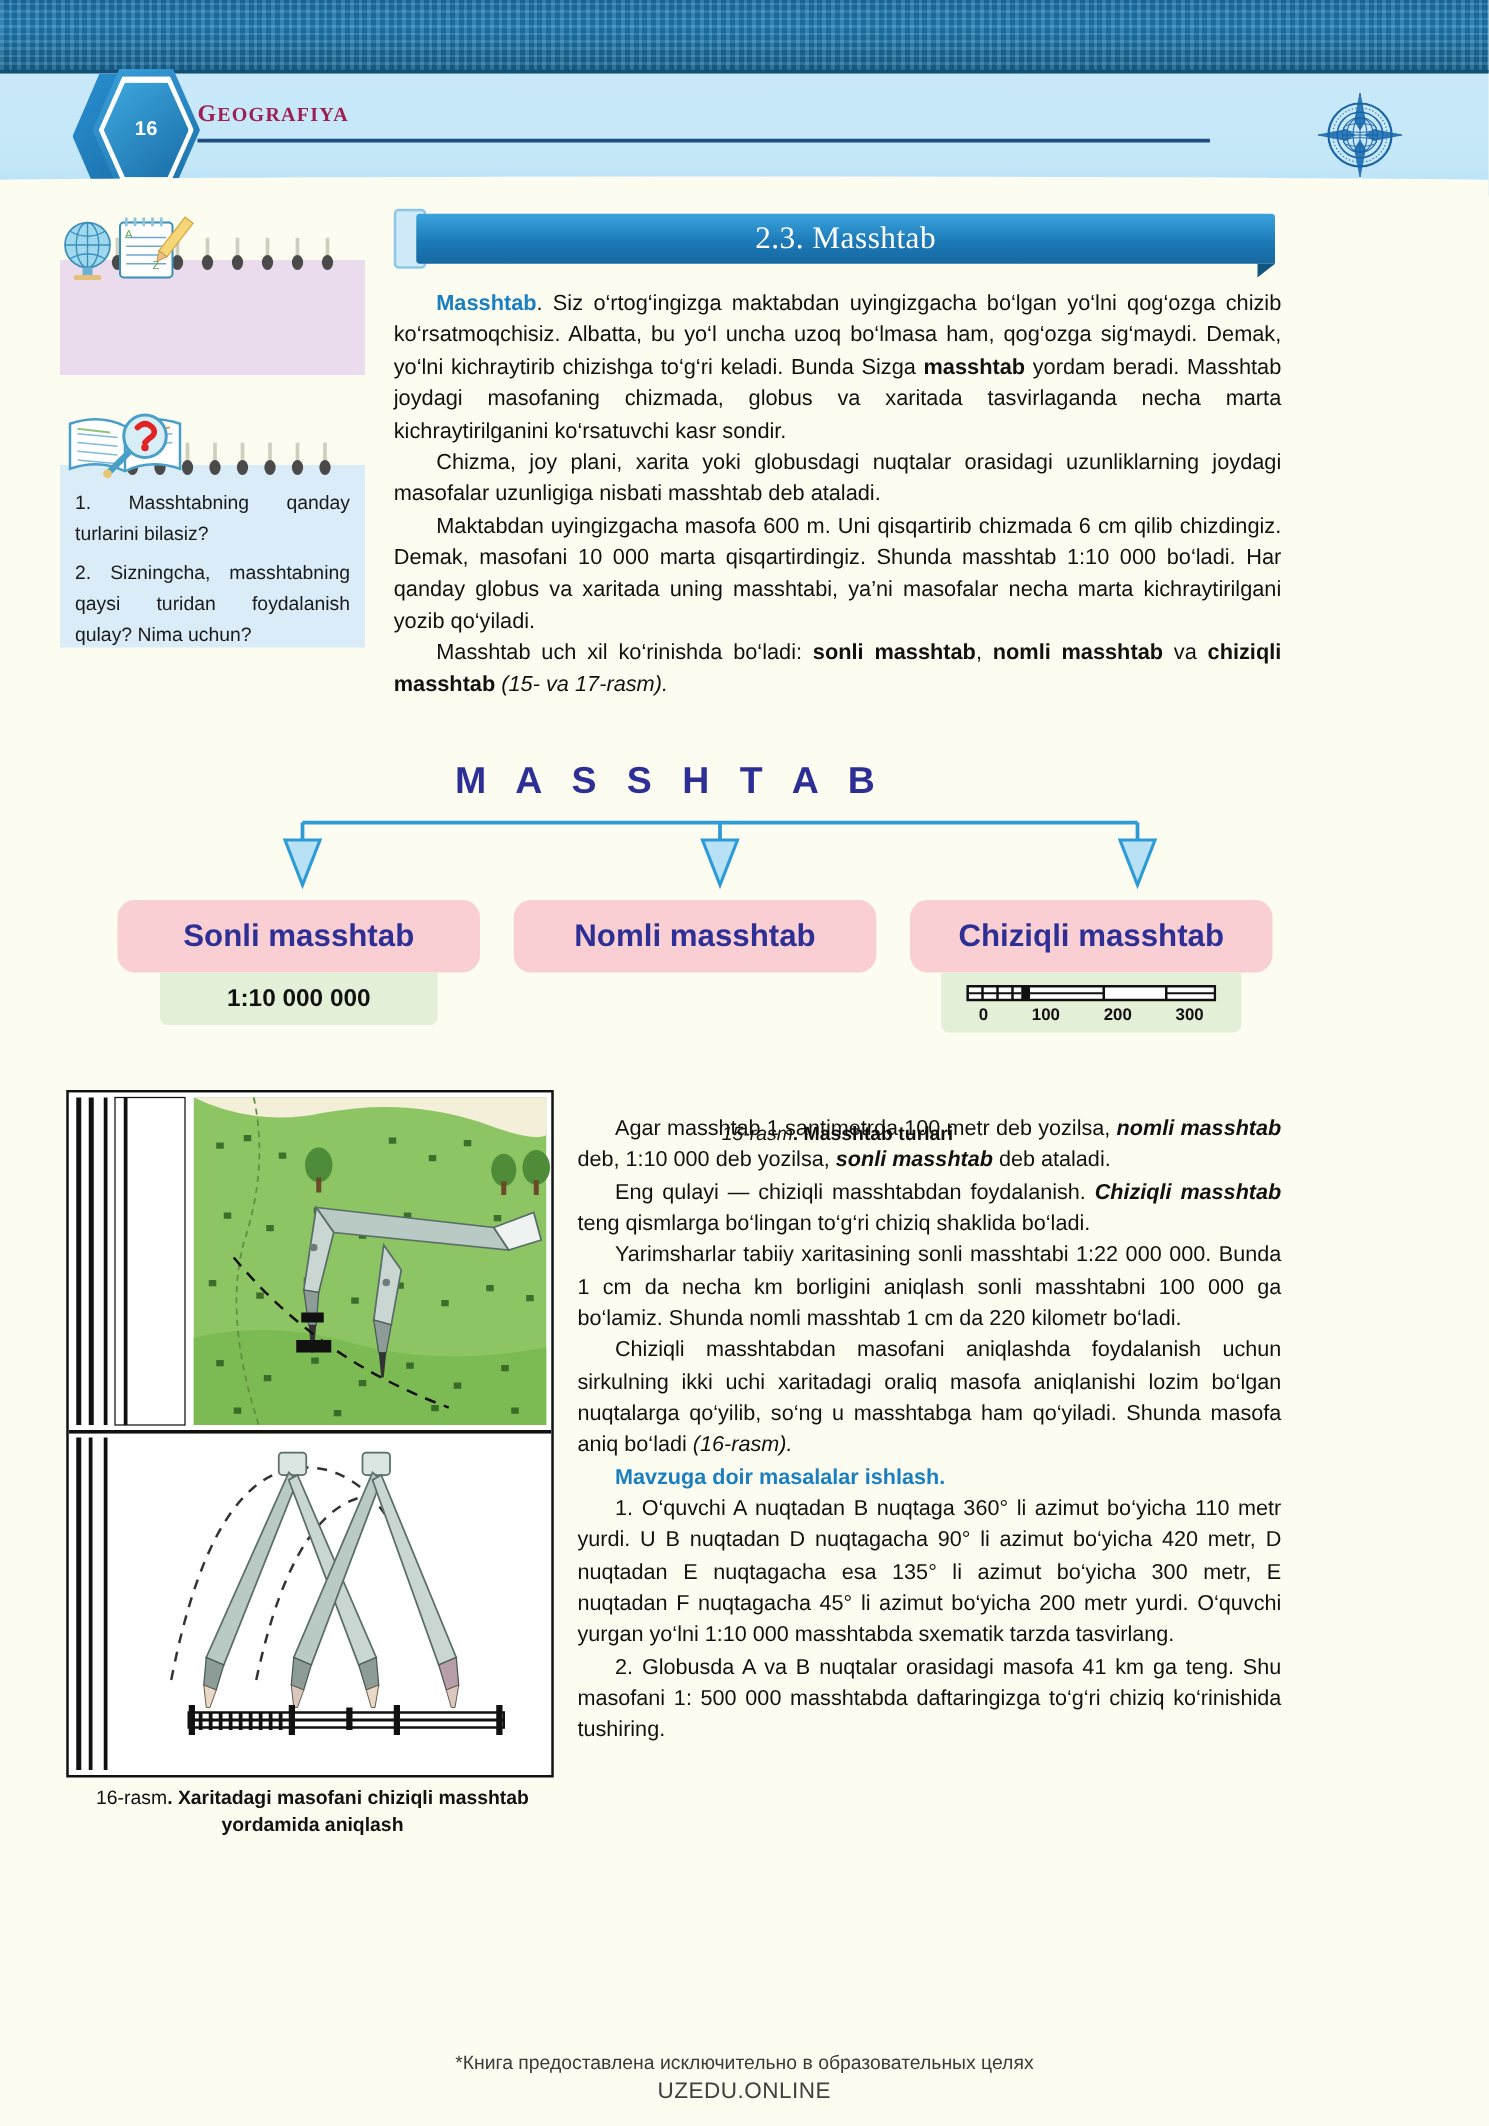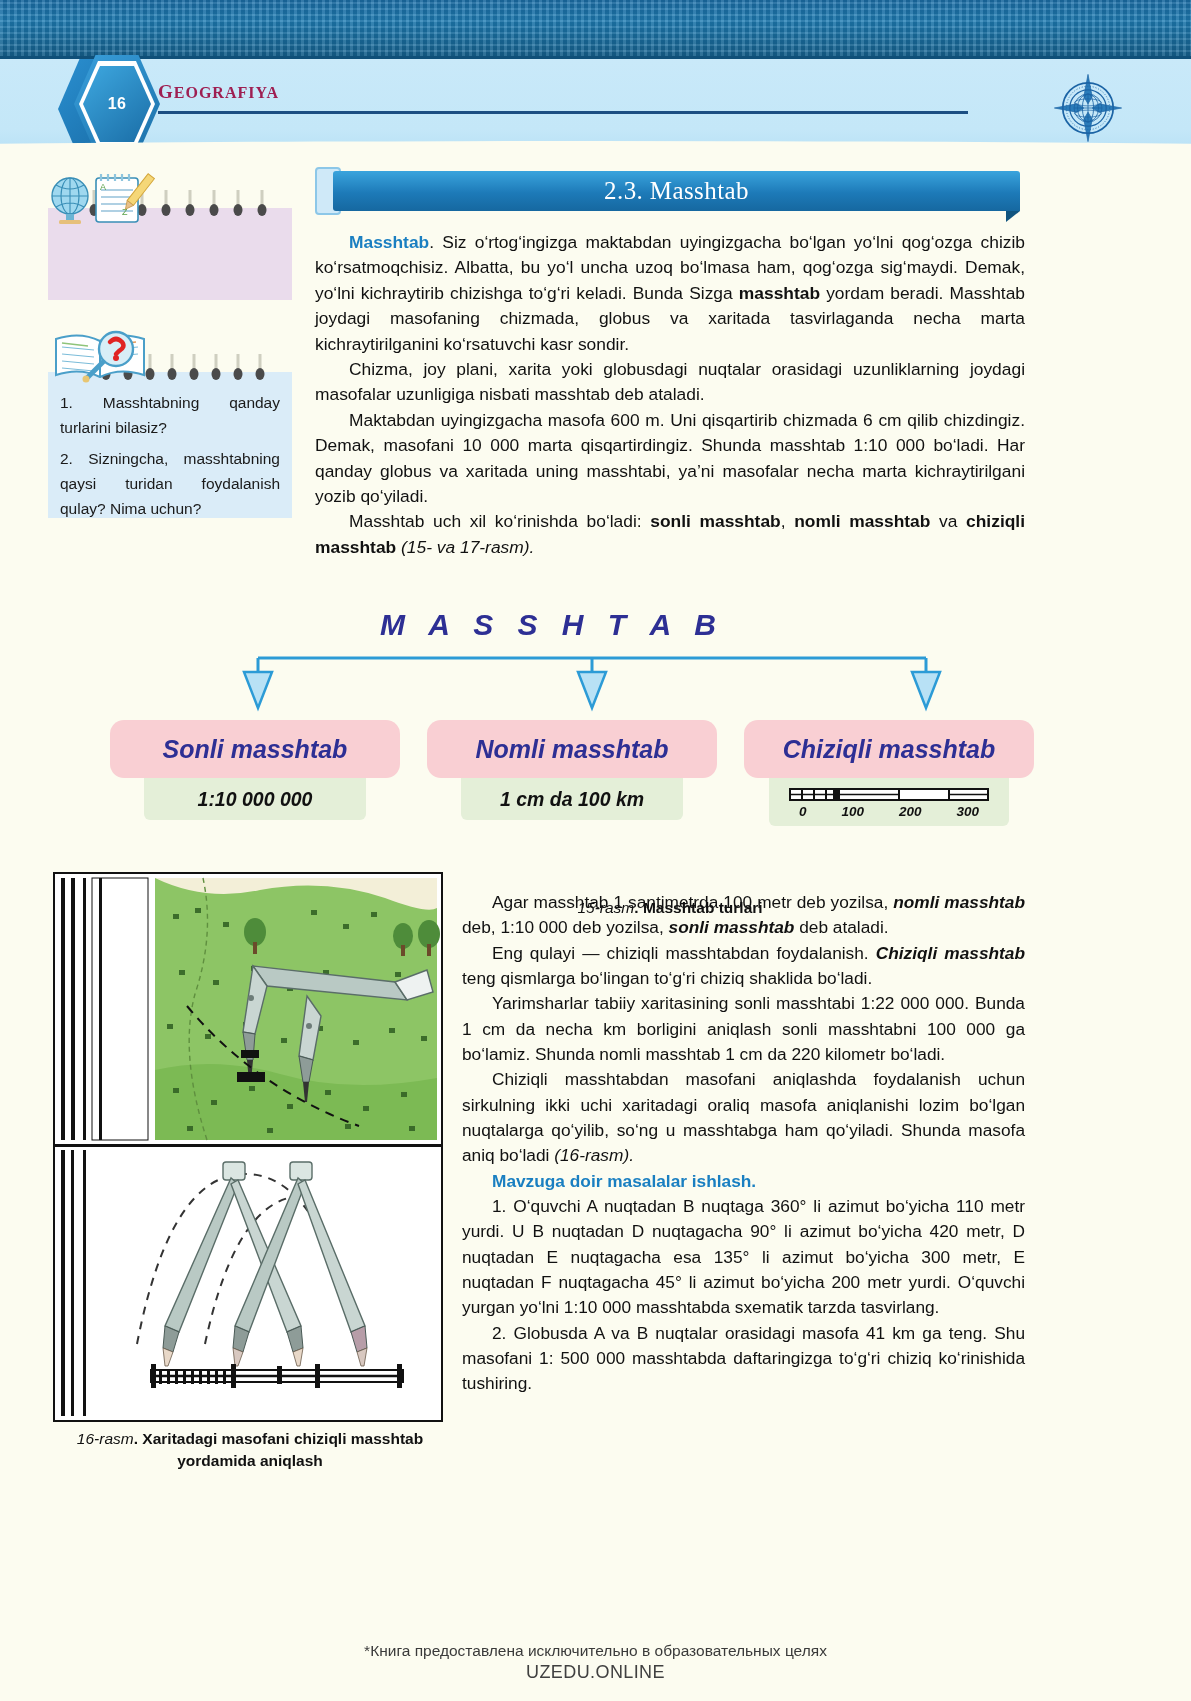--- a/index.html
+++ b/index.html
@@ -140,21 +140,21 @@
     text-align:justify; text-justify:inter-word;
     text-indent:34px; margin-bottom:0px;
     font-family:"Liberation Sans", sans-serif;
   }
   .kw-blue { color:#1a7fc1; font-weight:700; }
   .bold { font-weight:700; }
   .ital { font-style:italic; }
   .bi { font-weight:700; font-style:italic; }
 
   
-  .diagram { position:absolute; left:52px; top:600px; width:1000px; height:250px;font-style:italic; }
+  .diagram { position:absolute; left:36px; top:600px; width:1000px; height:250px; }
   .diagram-title {
     position:absolute; left:0; top:8px; width:1000px; text-align:center;
     font-size:30px; font-weight:700; color:#2d2f94; letter-spacing:8px;
   }
   .connector { position:absolute; left:120px; top:48px; width:840px; height:72px; }
 
   .node { position:absolute; top:120px; }
   .node-label {
     background:#f9cfd3; border-radius:14px;
     display:flex; align-items:center; justify-content:center;
@@ -187,21 +187,21 @@
 
   
   .fig16 {
     position:absolute; left:53px; top:872px; width:390px; height:550px;
     border:2px solid #111; background:#fff; overflow:hidden;
   }
   #cap16 {
     left:50px; top:1428px; width:400px; line-height:1.4;
     font-size:15.5px; font-weight:700;
   }
-  #cap16 .it { font-style:italic; font-weight:400; }
+  #cap16 .it { font-weight:400; }
 
   
   .right-col {
     position:absolute; left:462px; top:890px; width:563px;
   }
   .right-col p {
     font-size:17.3px; line-height:1.465; color:#111;
     text-align:justify; text-justify:inter-word; text-indent:30px;
   }
   .hl-blue { color:#1a7fc1; font-weight:700; }
@@ -388,21 +388,20 @@
       <polygon points="740,24 768,24 754,60" fill="#b8e1f5" stroke="#2c9bd6" stroke-width="2.5"></polygon>
     </svg>
 
     <div class="node" id="node1">
       <div class="node-label">Sonli masshtab</div>
       <div class="node-value">1:10 000 000</div>
     </div>
 
     <div class="node" id="node2">
       <div class="node-label">Nomli masshtab</div>
-      <div class="node-value">1 cm da 100 km</div>
     </div>
 
     <div class="node" id="node3">
       <div class="node-label">Chiziqli masshtab</div>
       <div class="node-value">
         <svg class="scalebar-svg" width="200" height="16" viewBox="0 0 200 16">
           <rect x="1" y="2" width="198" height="11" fill="#ffffff" stroke="#111" stroke-width="2"></rect>
           <g fill="#111">
             <rect x="1" y="2" width="1" height="11"></rect>
             <rect x="12" y="2" width="2" height="11"></rect>

